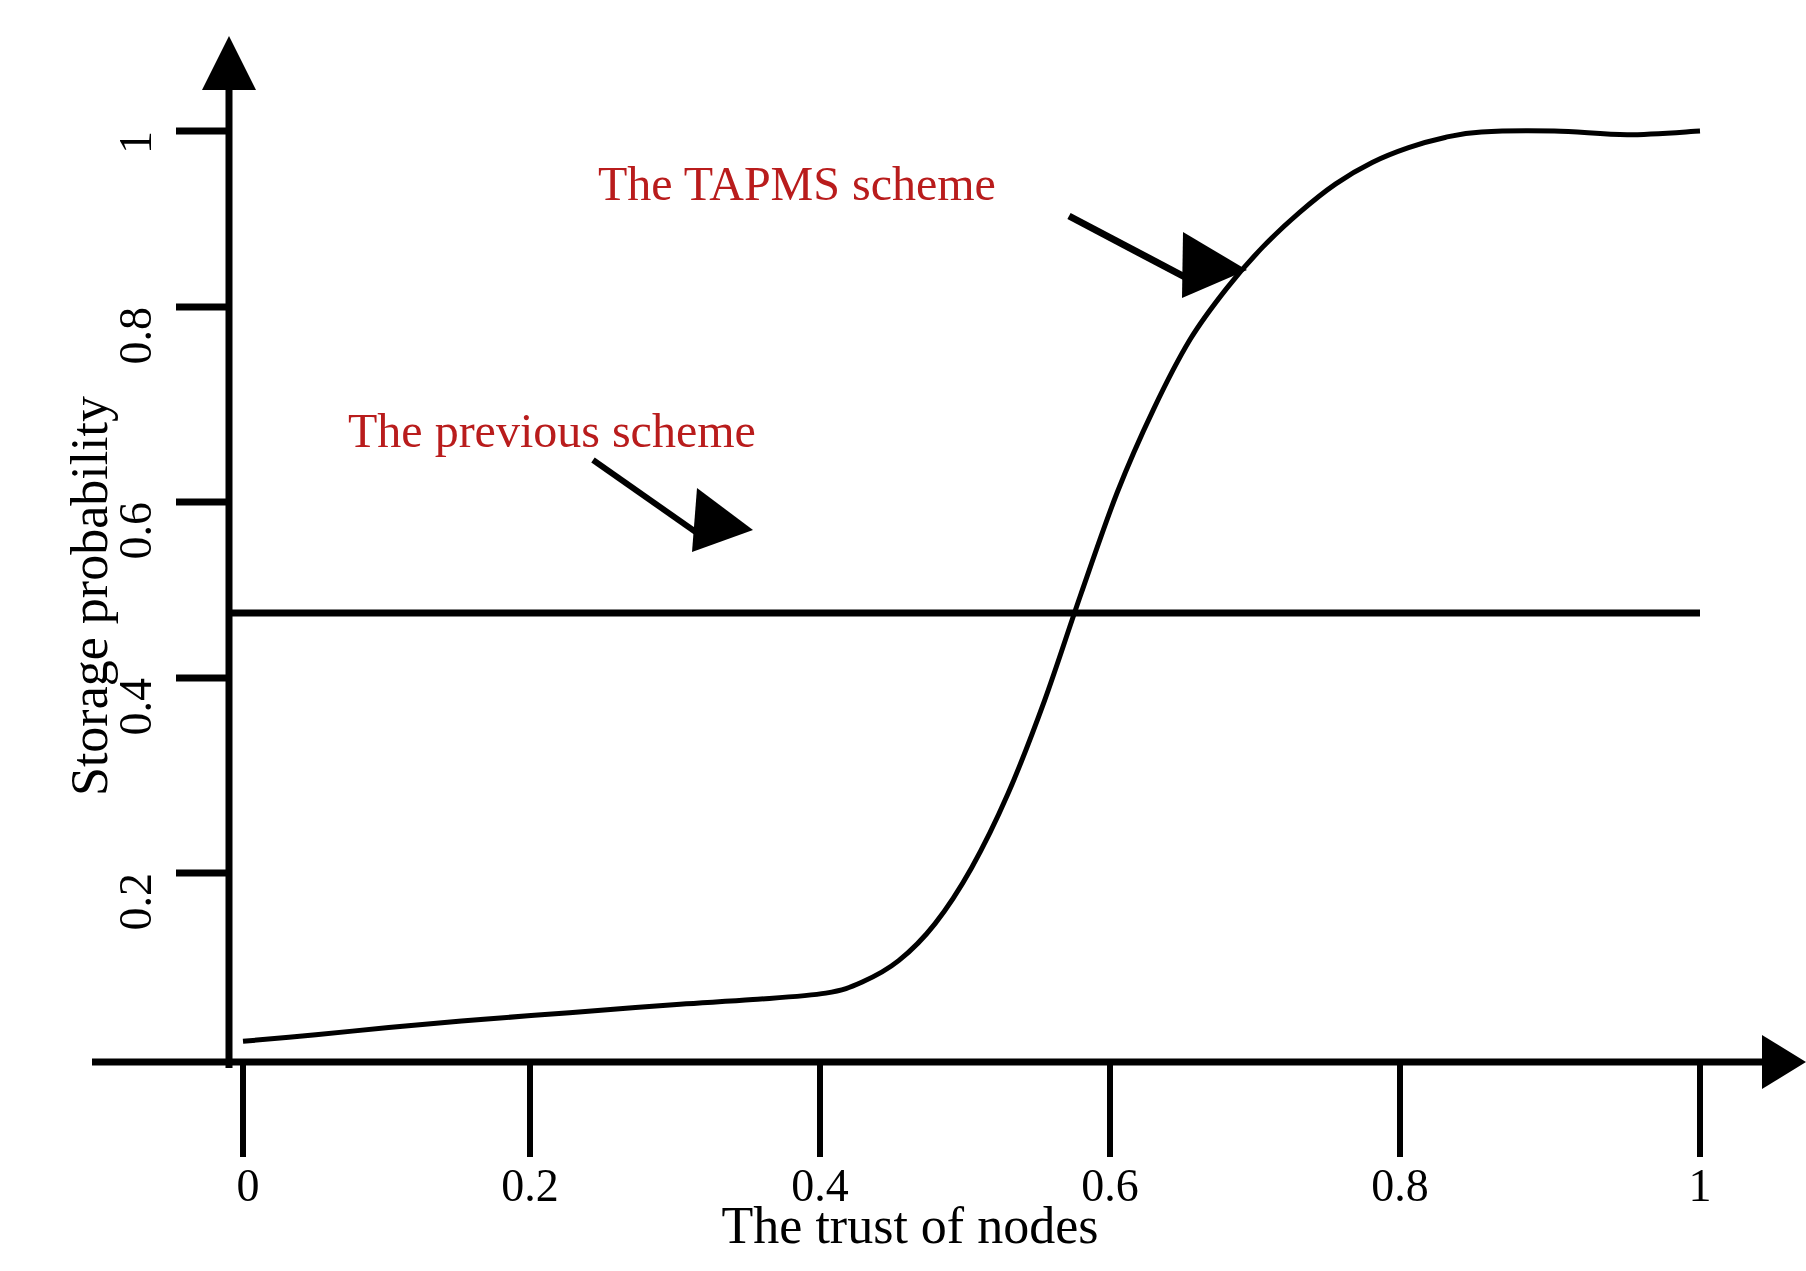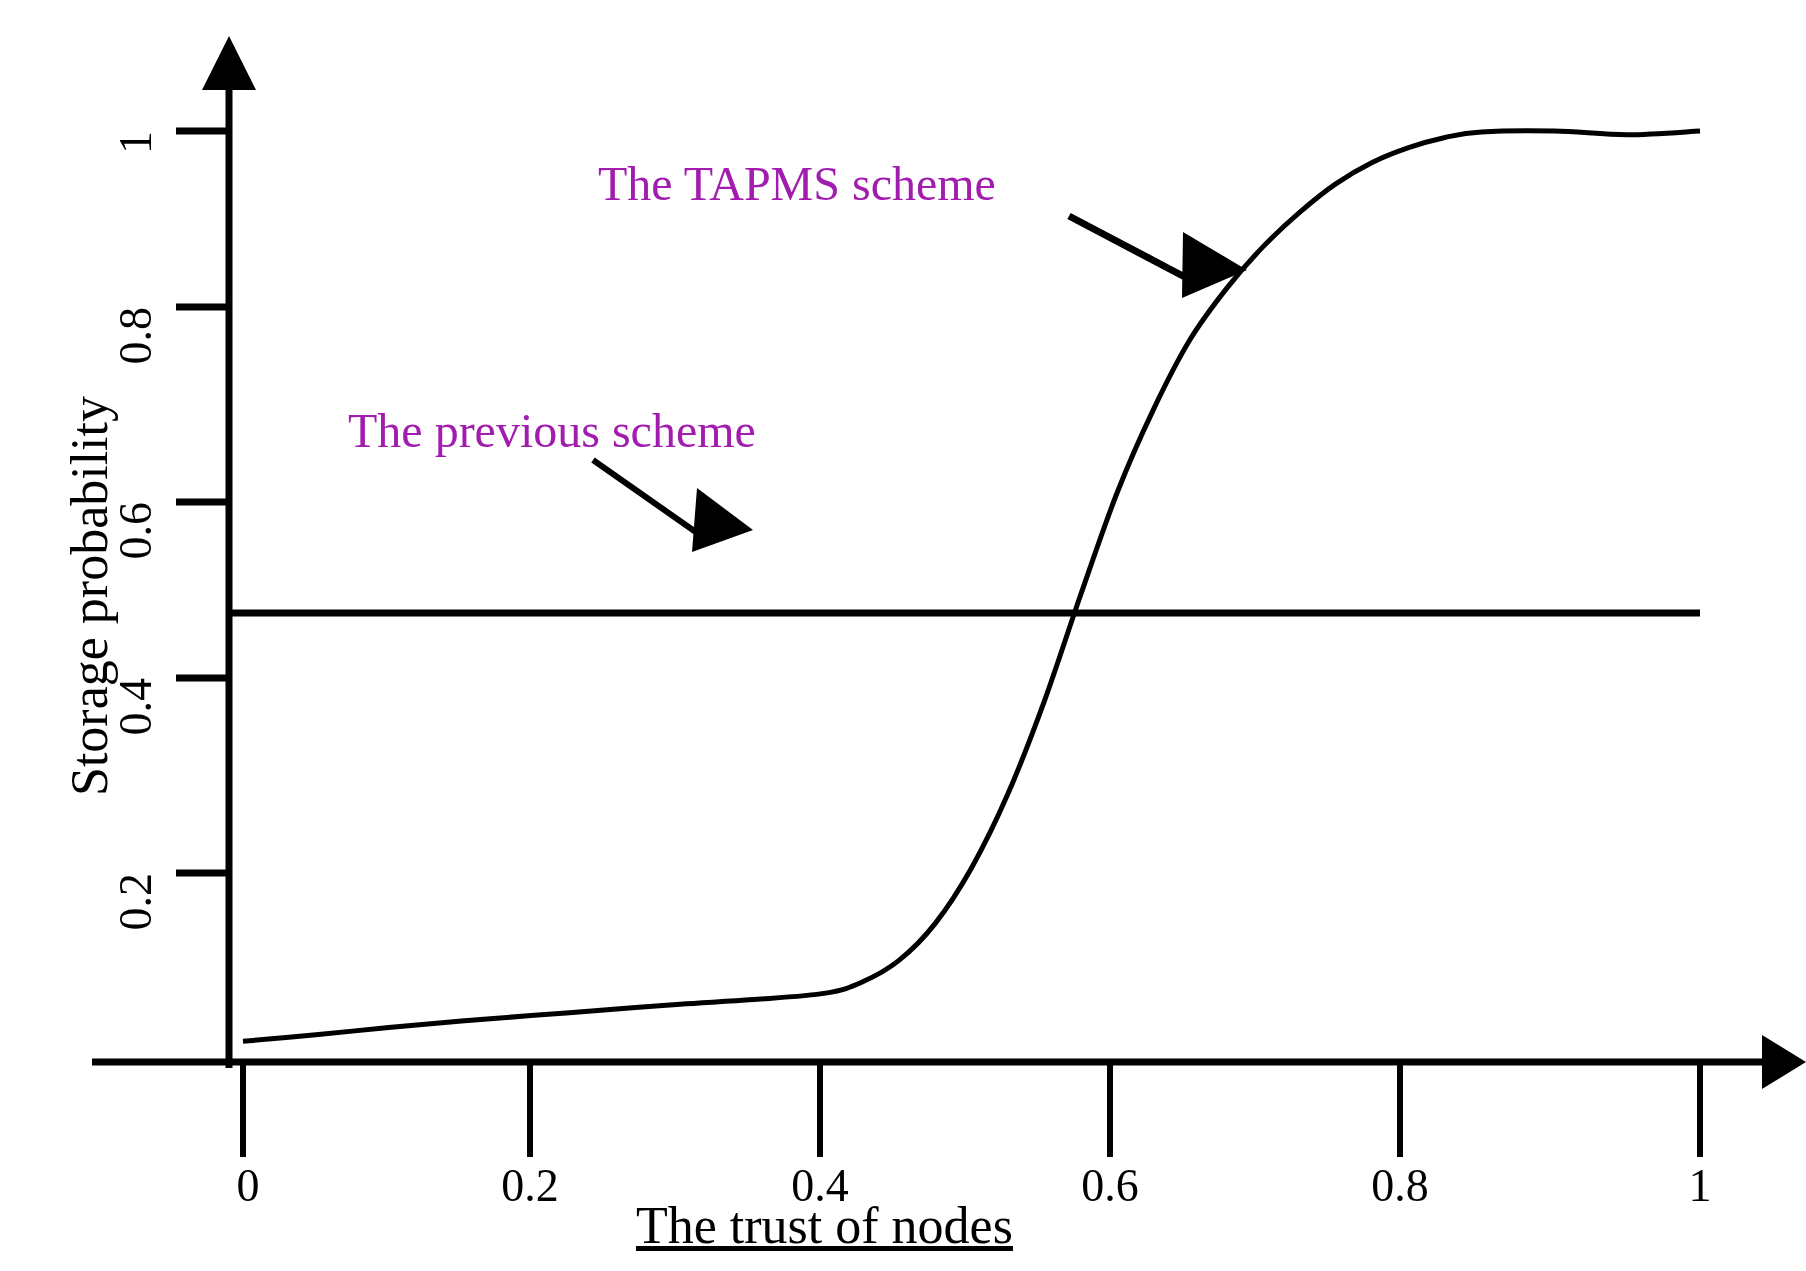--- a/index.html
+++ b/index.html
@@ -51,21 +51,21 @@
   }
   #ylabel-title {
     transform: rotate(-90deg);
     transform-origin: 50% 50%;
   }
   .annotation-label {
     position: absolute;
     font-family: "Liberation Serif", "DejaVu Serif", serif;
     font-size: 48px;
     line-height: 1;
-    color: #a21caf;
+    color: #b91c1c;
     white-space: nowrap;
   }
 </style>
 </head>
 <body>
 
 <div id="figure">
 
   <svg id="plot-svg" viewBox="0 0 1806 1271">
 
@@ -119,18 +119,18 @@
 
   <div class="axis-title" id="ylabel-title" style="left:-160px; top:570px; width:500px; text-align:center;">Storage probability</div>
 
   <div class="tick-label" style="left:228px; top:1163px; width:40px; text-align:center;">0</div>
   <div class="tick-label" style="left:480px; top:1163px; width:100px; text-align:center;">0.2</div>
   <div class="tick-label" style="left:770px; top:1163px; width:100px; text-align:center;">0.4</div>
   <div class="tick-label" style="left:1060px; top:1163px; width:100px; text-align:center;">0.6</div>
   <div class="tick-label" style="left:1350px; top:1163px; width:100px; text-align:center;">0.8</div>
   <div class="tick-label" style="left:1680px; top:1163px; width:40px; text-align:center;">1</div>
 
-  <div class="axis-title" style="left:636px; top:1200px; width:620px; text-decoration:underline;">The trust of nodes</div>
+  <div class="axis-title" style="left:600px; top:1200px; width:620px; text-align:center;">The trust of nodes</div>
 
   <div class="annotation-label" style="left:598px; top:160px;">The TAPMS scheme</div>
   <div class="annotation-label" style="left:348px; top:392px;margin-top:15px;">The previous scheme</div>
 
 </div>
 
 </body></html>

